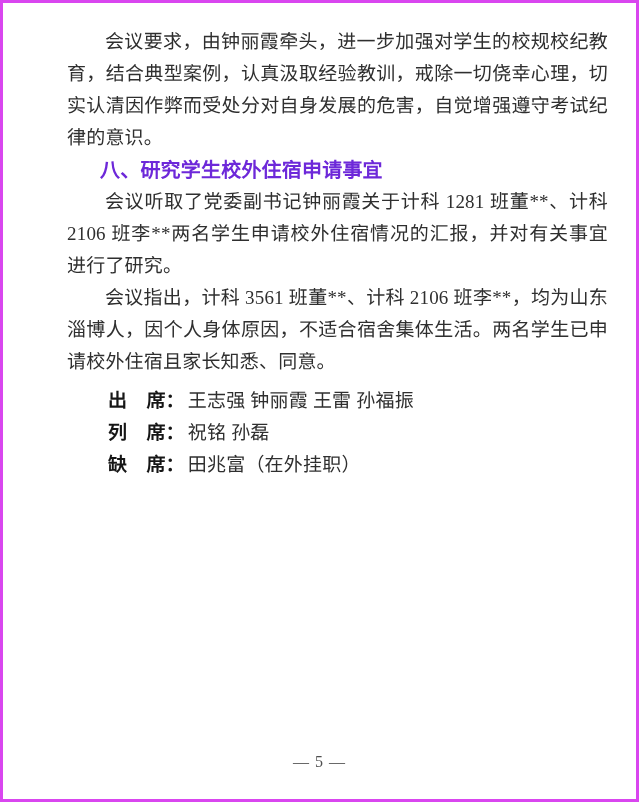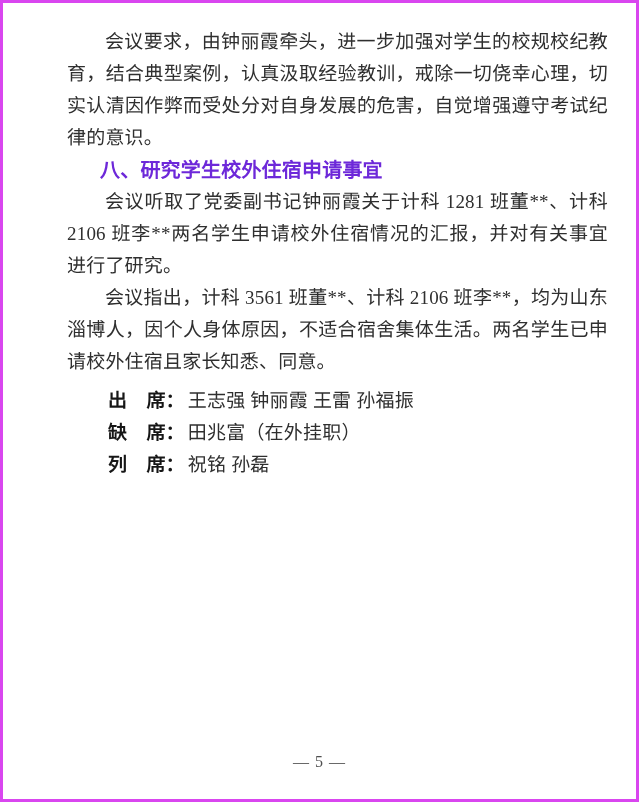--- a/index.html
+++ b/index.html
@@ -92,23 +92,23 @@
     <p class="body-para">会议听取了党委副书记钟丽霞关于计科 1281 班董**、计科 2106 班李**两名学生申请校外住宿情况的汇报，并对有关事宜进行了研究。</p>
 
     <p class="body-para">会议指出，计科 3561 班董**、计科 2106 班李**，均为山东淄博人，因个人身体原因，不适合宿舍集体生活。两名学生已申请校外住宿且家长知悉、同意。</p>
 
 
     <div class="attendance">
       <div class="attendance-row">
         <span class="att-label">出　席：</span><span class="att-names">王志强 钟丽霞 王雷 孙福振</span>
       </div>
       <div class="attendance-row">
-        <span class="att-label">缺　席：</span><span class="att-names">田兆富（在外挂职）</span>
+        <span class="att-label">列　席：</span><span class="att-names">祝铭 孙磊</span>
       </div>
       <div class="attendance-row">
-        <span class="att-label">列　席：</span><span class="att-names">祝铭 孙磊</span>
+        <span class="att-label">缺　席：</span><span class="att-names">田兆富（在外挂职）</span>
       </div>
     </div>
 
   </div>
 
   <div class="page-number">— 5 —</div>
 </div>
 
 </body></html>

